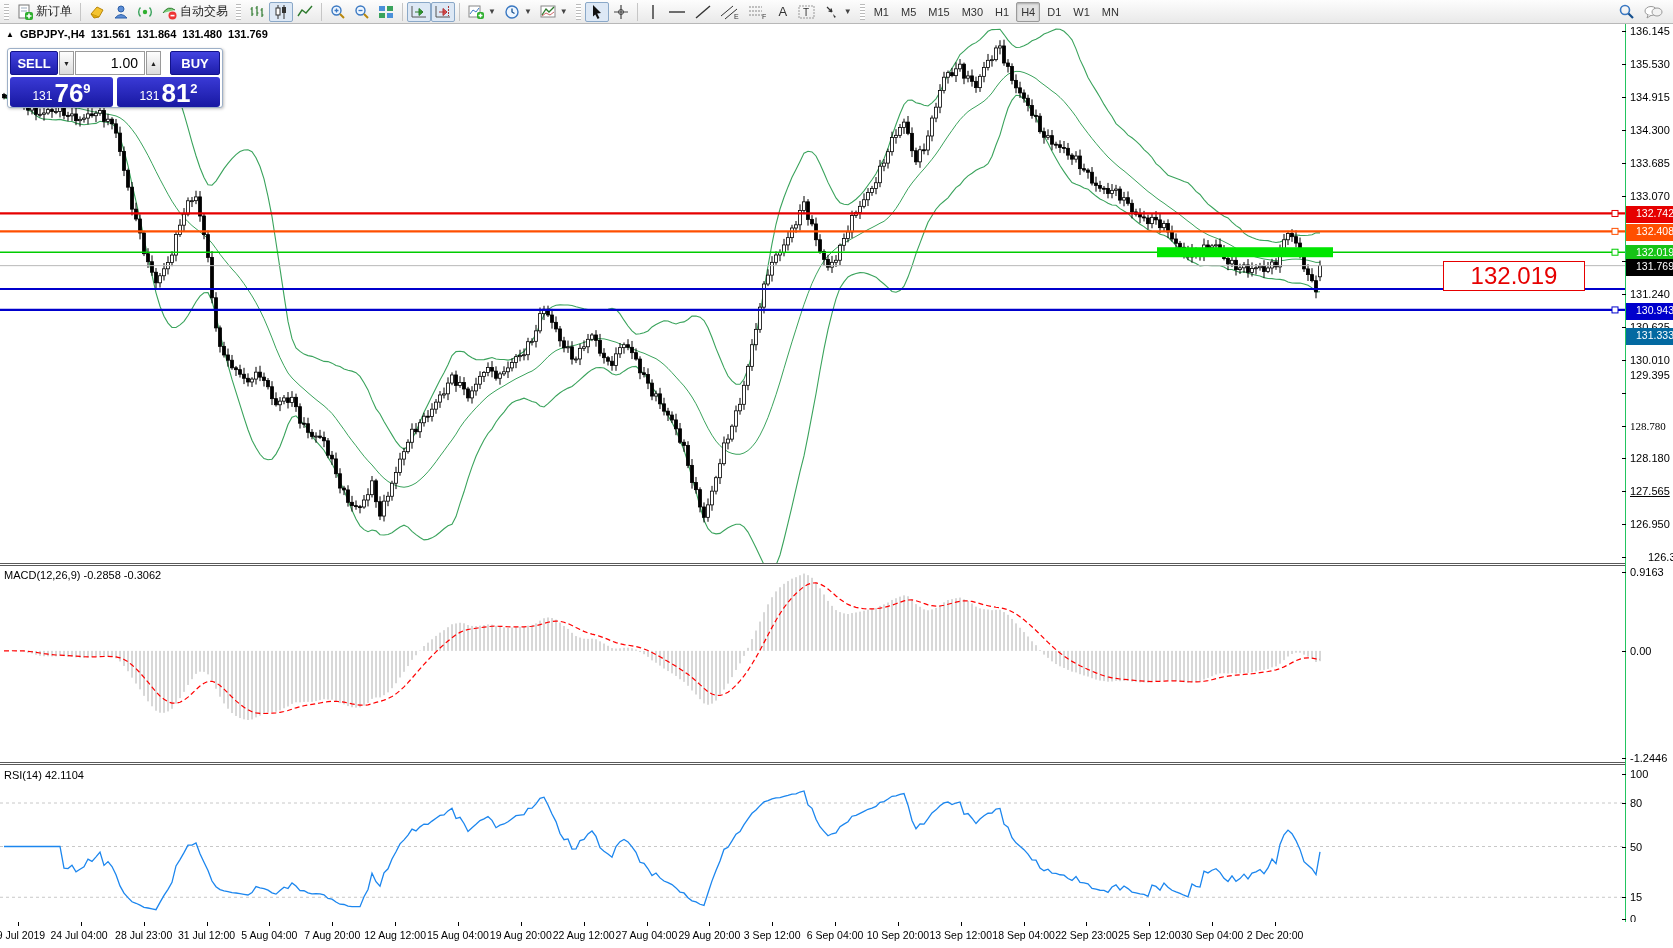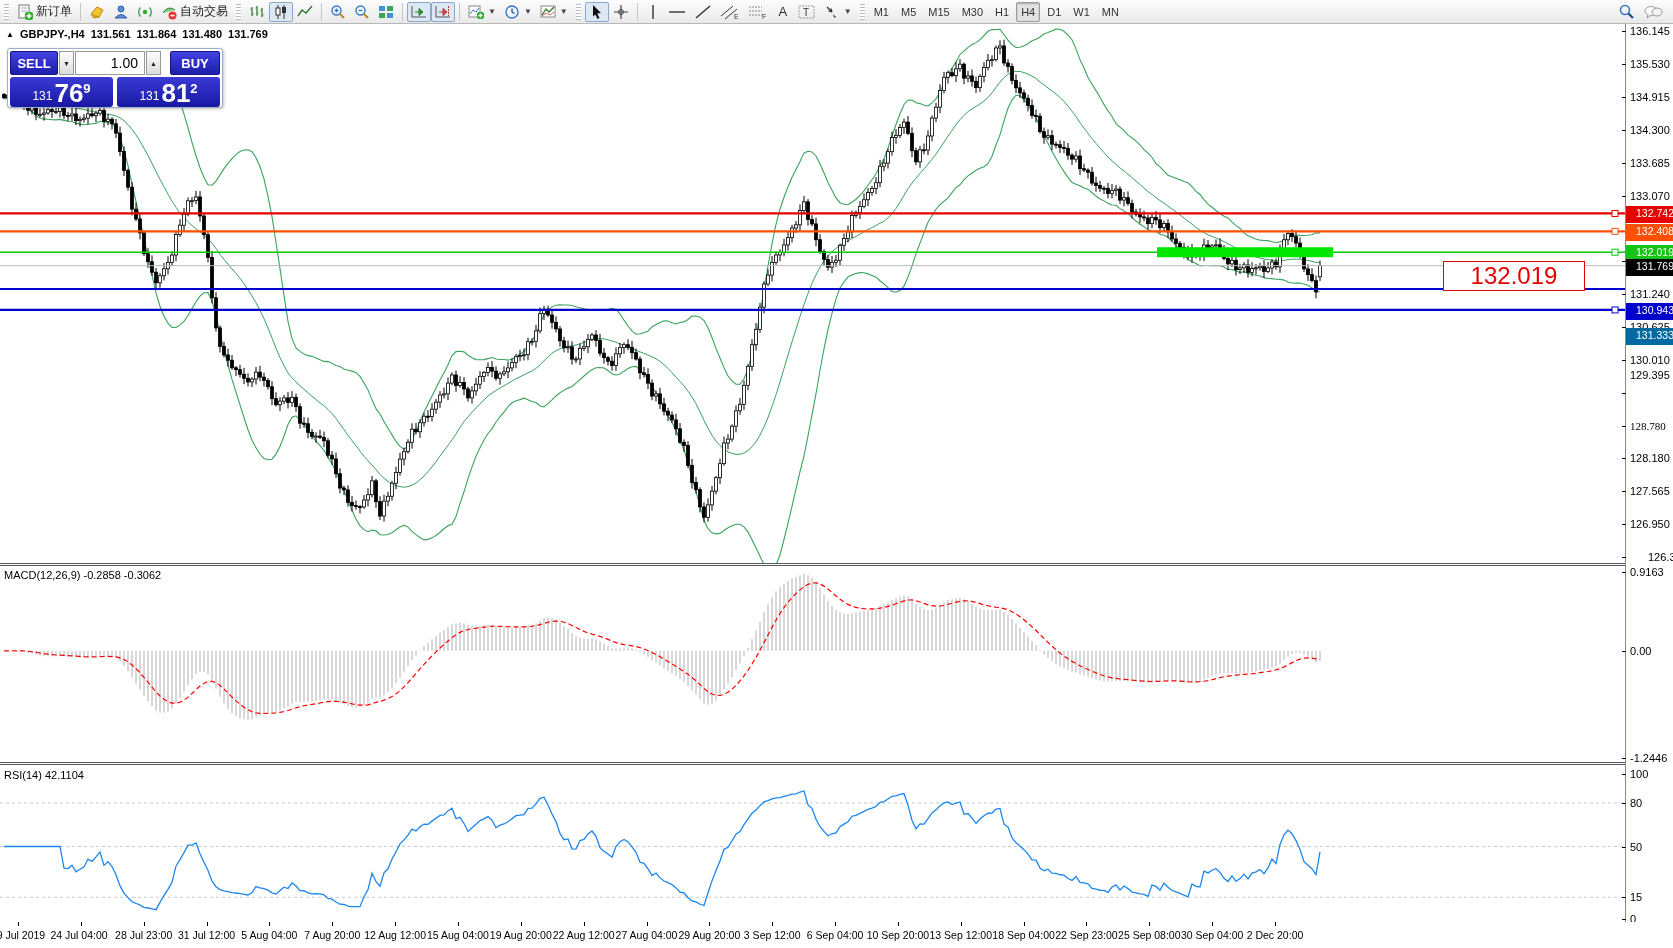--- a/index.html
+++ b/index.html
@@ -1319,21 +1319,21 @@
       <div class="axis-label" style="top: 302.982px;">130.625</div>
       <div class="axis-tickmark" style="top: 302.982px;"></div>
       <div class="axis-label" style="top: 335.959px;">130.010</div>
       <div class="axis-tickmark" style="top: 335.959px;"></div>
       <div class="axis-label" style="top: 351px;">129.395</div>
       <div class="axis-tickmark" style="top: 368.935px;"></div>
       <div class="axis-label" style="top: 401.911px; font-family: Liberation Serif, serif;">128.780</div>
       <div class="axis-tickmark" style="top: 401.911px;"></div>
       <div class="axis-label" style="top: 434.083px;">128.180</div>
       <div class="axis-tickmark" style="top: 434.083px;"></div>
-      <div class="axis-label" style="top: 467.06px;">127.565</div>
+      <div class="axis-label" style="top: 467.06px; text-decoration: underline;">127.565</div>
       <div class="axis-tickmark" style="top: 467.06px;"></div>
       <div class="axis-label" style="top: 500.036px;">126.950</div>
       <div class="axis-tickmark" style="top: 500.036px;"></div>
       <div class="axis-label" style="top: 533.012px; margin-left: 18px;">126.335</div>
       <div class="axis-tickmark" style="top: 533.012px;"></div>
       <div class="axis-label" style="top: 237.03px;">131.855</div>
       <div class="axis-tickmark" style="top: 237.03px;"></div>
       <div class="axis-label" style="top: 270.006px;">131.240</div>
       <div class="axis-tickmark" style="top: 270.006px;"></div>
       <div class="axis-label" style="top: 548px;">0.9163</div>
@@ -1389,21 +1389,21 @@
       <div class="time-label" style="left: 835.05px;">6 Sep 04:00</div>
       <div class="time-tick" style="left: 835.05px;"></div>
       <div class="time-label" style="left: 897.9px;">10 Sep 20:00</div>
       <div class="time-tick" style="left: 897.9px;"></div>
       <div class="time-label" style="left: 960.75px;">13 Sep 12:00</div>
       <div class="time-tick" style="left: 960.75px;"></div>
       <div class="time-label" style="left: 1023.6px;">18 Sep 04:00</div>
       <div class="time-tick" style="left: 1023.6px;"></div>
       <div class="time-label" style="left: 1086.45px;">22 Sep 23:00</div>
       <div class="time-tick" style="left: 1086.45px;"></div>
-      <div class="time-label" style="left: 1149.3px;">25 Sep 08:00</div>
+      <div class="time-label" style="left: 1149.3px;">25 Sep 12:00</div>
       <div class="time-tick" style="left: 1149.3px;"></div>
       <div class="time-label" style="left: 1212.15px;">30 Sep 04:00</div>
       <div class="time-tick" style="left: 1212.15px;"></div>
       <div class="time-label" style="left: 1275px;">2 Dec 20:00</div>
       <div class="time-tick" style="left: 1275px;"></div>
     </div>
 
   <div class="sym-info">
     <span style="font-size:8px;">▲</span>
     <span>GBPJPY-,H4</span>

